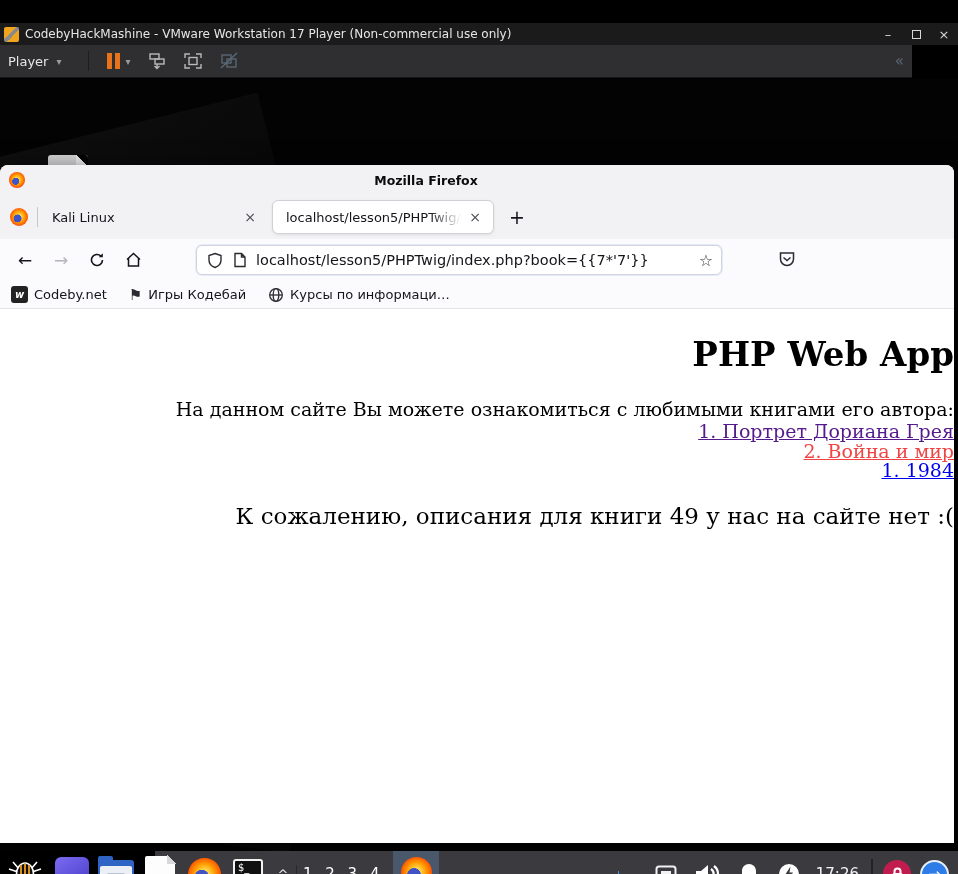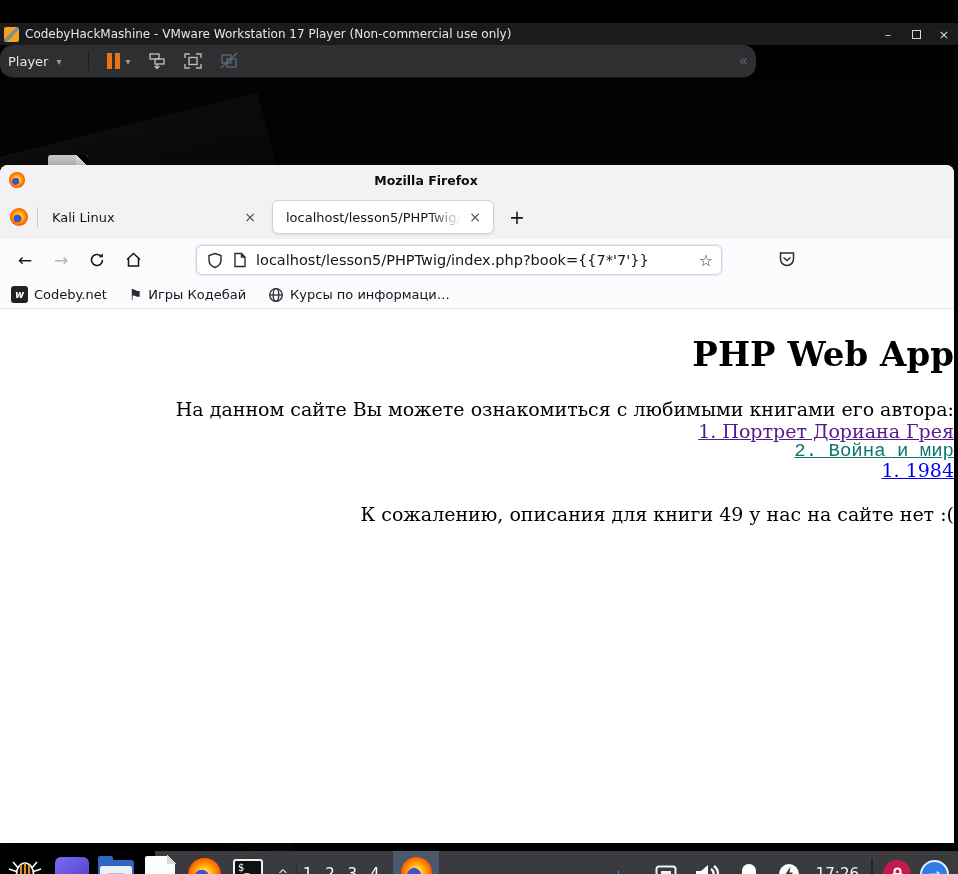--- a/index.html
+++ b/index.html
@@ -11,22 +11,22 @@
   .vm-titlebar { position:absolute; left:0; top:0; width:958px; height:22px; background:#1b1b1b;
     display:flex; align-items:center; color:#e6e6e6; font-size:12px; }
   .vm-logo { width:15px; height:15px; margin:0 6px 0 4px; position:relative; flex:0 0 auto;
     background:linear-gradient(135deg,#f0a51f 0 40%,#8a8a8a 40% 60%,#f0a51f 60% 100%); border-radius:2px; }
   .vm-title { white-space:nowrap; }
   .vm-winbtns { margin-left:auto; display:flex; align-items:center; height:22px; }
   .vm-winbtn { width:28px; height:22px; display:flex; align-items:center; justify-content:center;
     color:#d8d8d8; font-size:13px; cursor:default; }
   .vm-maxglyph { width:9px; height:9px; border:1px solid #d8d8d8; display:inline-block; }
 
-  .vm-toolbar { position:absolute; left:0; top:22px; width:756px; height:33px; background:#2f2f32;
-    border-bottom:1px solid #151515; display:flex; align-items:center; color:#e6e6e6; font-size:13px;border-radius:13px; }
+  .vm-toolbar { position:absolute; left:0; top:22px; width:912px; height:33px; background:#2f2f32;
+    border-bottom:1px solid #151515; display:flex; align-items:center; color:#e6e6e6; font-size:13px; }
   .player-menu { display:flex; align-items:center; gap:6px; padding:0 10px 0 8px; height:100%; }
   .vm-sep { width:1px; height:20px; background:#1e1e20; margin:0 8px; }
   .pause-icon { display:flex; gap:3px; margin:0 4px 0 10px; }
   .pause-icon i { display:block; width:5px; height:16px; background:#e8731a; }
   .dd-arrow { color:#9a9a9a; font-size:10px; margin:0 8px 0 2px; }
   .tool-ico { width:22px; height:20px; margin:0 7px; display:flex; align-items:center; justify-content:center; }
   .vm-collapse { margin-left:auto; margin-right:10px; color:#5c6b78; font-size:15px; letter-spacing:-2px; }
 
   
   .vm-screen { position:absolute; left:0; top:56px; width:958px; height:818px; background:#030303; overflow:hidden; }
@@ -86,21 +86,21 @@
   .codeby-ico { width:17px; height:17px; background:#222; border-radius:3px; color:#fff; font-size:10px;
     font-weight:bold; display:flex; align-items:center; justify-content:center; font-style:italic; }
   .flag-ico { font-size:15px; color:#2b2b31; }
 
   .ff-content { position:relative; height:534px; background:#fff; overflow:hidden;
     font-family:"DejaVu Serif", serif; color:#000; text-align:right; }
   .page-h1 { font-size:34px; font-weight:bold; margin-top:25px; }
   .page-intro { font-size:19px; margin-top:24px; }
   .page-links { font-size:19px; line-height:19.5px; margin-top:2px; }
   .page-links a { display:block; }
-  .page-msg { font-size:19px; margin-top:22px; }
+  .page-msg { font-size:23px; margin-top:22px; }
 
   
   .taskbar { position:absolute; left:0; bottom:0; width:958px; height:46px; z-index:10;
     background:linear-gradient(90deg,#000 0 155px,#3b3b3f 155px); display:flex; align-items:center; }
   .tb-btn { height:46px; display:flex; align-items:center; justify-content:center; flex:0 0 auto; }
   .kali-btn { width:50px; }
   .launcher { width:44px; }
   .purple-ico { width:34px; height:34px; border-radius:6px; background:linear-gradient(145deg,#7b6cf0,#4636c8);
     display:flex; align-items:flex-end; justify-content:flex-start; padding:0 0 5px 6px; color:#fff; font-size:12px; letter-spacing:1px; }
   .folder-ico { width:36px; height:28px; position:relative; background:#2f63c4; border-radius:3px; }
@@ -279,21 +279,21 @@
           </span>
           <span>Курсы по информаци…</span>
         </span>
       </div>
 
       <div class="ff-content">
         <h1 class="page-h1">PHP Web App</h1>
         <p class="page-intro">На данном сайте Вы можете ознакомиться с любимыми книгами его автора:</p>
         <div class="page-links">
           <a class="booklink" href="#" style="color: rgb(85, 26, 139);">1. Портрет Дориана Грея</a>
-          <a class="booklink" href="#" style="color: #0f766e; font-family: Liberation Mono, monospace;">2. Война и мир</a>
+          <a class="booklink" href="#" style="color: #ef4444;">2. Война и мир</a>
           <a class="booklink" href="#" style="color: rgb(0, 0, 238);">1. 1984</a>
         </div>
         <p class="page-msg">К сожалению, описания для книги 49 у нас на сайте нет :(</p>
       </div>
     </div>
 
     <div class="taskbar" style="position:absolute; bottom:0; left:0;">
       <div class="tb-btn kali-btn">
         <svg width="40" height="34" viewBox="0 0 40 34">
           <g stroke="#fff" stroke-width="1.6" fill="none">

